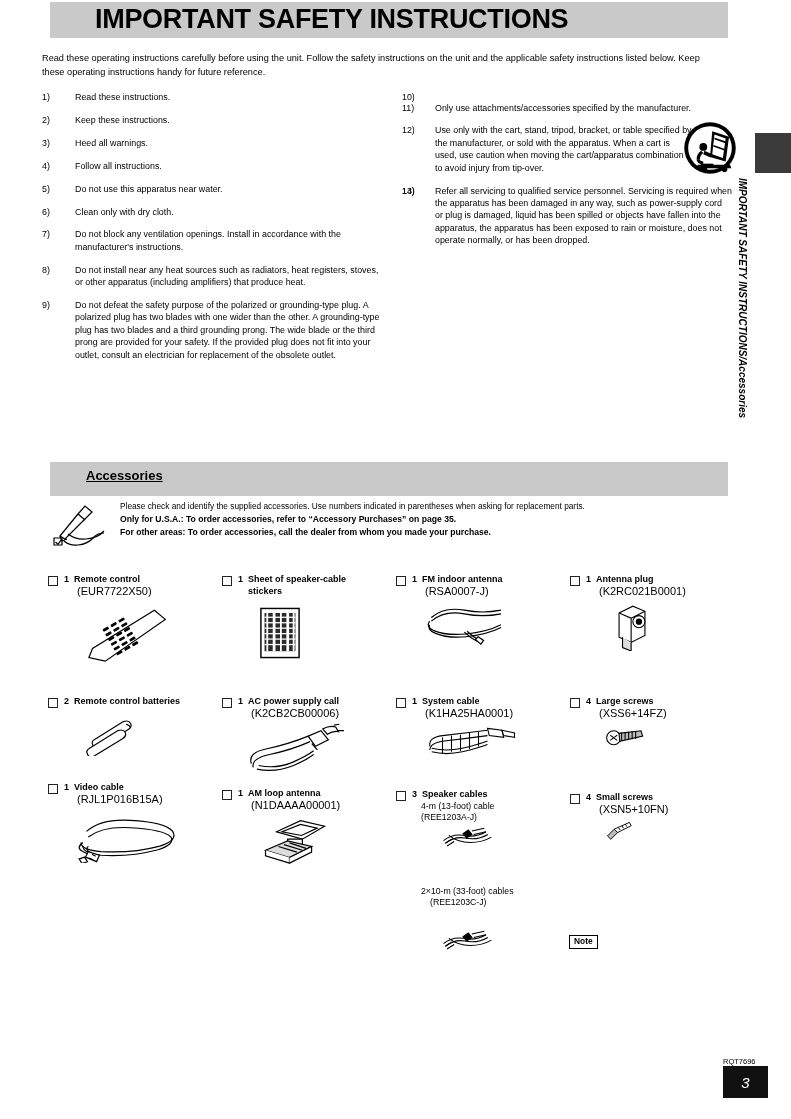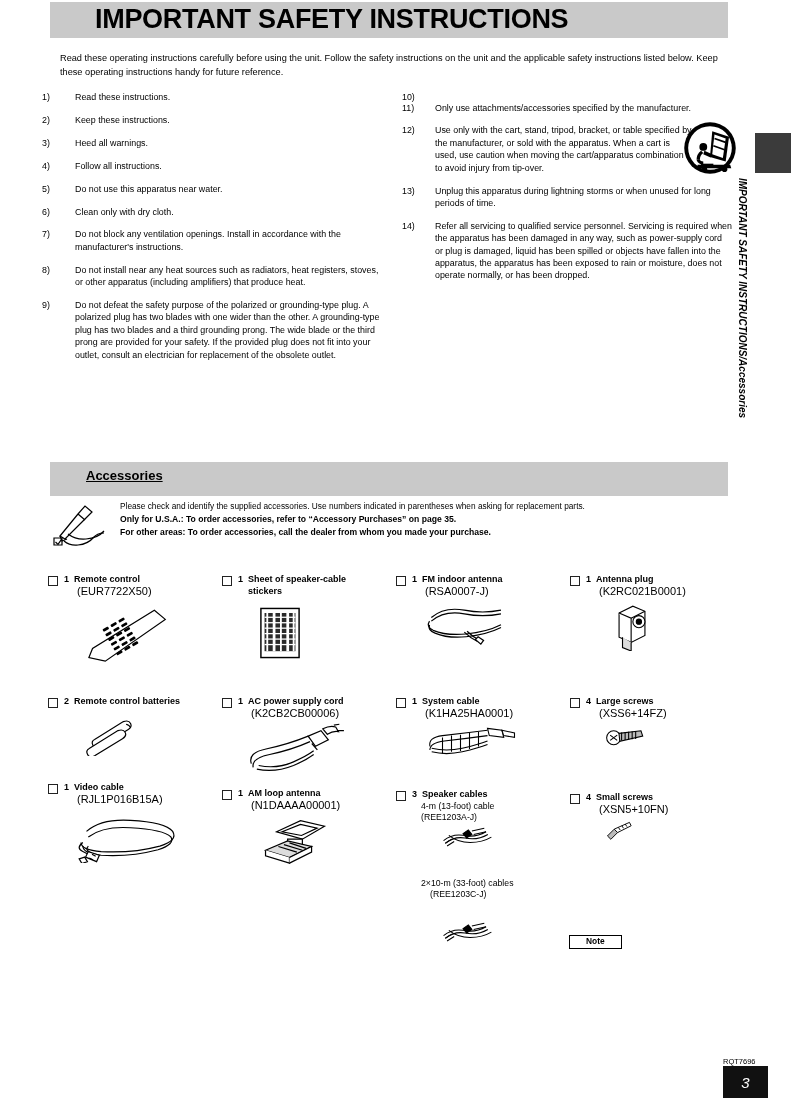--- a/index.html
+++ b/index.html
@@ -18,21 +18,21 @@
   #banner-accessories{left:50px;top:462px;width:678px;height:34px;}
 
   .banner-title{
     position:absolute;font-weight:bold;color:#000;white-space:nowrap;
   }
   #title-safety{left:95px;top:4px;font-size:27px;letter-spacing:-0.3px;}
   #title-accessories{left:86px;top:468px;font-size:13px;text-decoration:underline;}
 
   
   #intro{
-    position:absolute;left:60px;top:51px;width:681px;
+    position:absolute;left:42px;top:51px;width:681px;
     font-size:9.2px;line-height:14px;
   }
 
   
   .instr-col{position:absolute;font-size:8.9px;line-height:12.4px;}
   #col-left{left:42px;top:91px;width:340px;}
   #col-right{left:402px;top:91px;width:330px;}
 
   .instr{position:relative;padding-left:33px;margin-bottom:10.5px;}
   .instr .num{position:absolute;left:0;top:0;width:28px;}
@@ -62,21 +62,21 @@
   .qty{font-weight:bold;font-size:9px;margin-right:5px;}
   .aname{font-weight:bold;font-size:9px;line-height:11.5px;white-space:normal;}
   .code{font-size:11px;line-height:11.5px;margin-left:29px;}
   .sub{font-size:8.7px;line-height:11.5px;margin-left:29px;}
   .fig{margin-top:4px;}
 
   
   #note-block{position:absolute;left:569px;top:930px;width:160px;}
   .note-tag{
     display:inline-block;border:1.5px solid #000;font-size:8.4px;
-    font-weight:bold;padding:0px 16px 1px;line-height:11px;
+    font-weight:bold;padding:0px 4px 1px;line-height:11px;
   }
   #note-text{font-size:8.8px;line-height:12.6px;margin-top:3px;}
 
   
   #edge-tab{position:absolute;left:755px;top:133px;width:36px;height:40px;background:#3b3b3b;}
   #edge-label{
     position:absolute;left:748px;top:178px;width:330px;
     font-size:10px;font-weight:bold;font-style:italic;
     transform:rotate(90deg);transform-origin:0 0;white-space:nowrap;
   }
@@ -176,21 +176,20 @@
             <circle cx="76" cy="88" r="5"></circle>
           </g>
 
           <path d="M18 20 L82 84" stroke="#000" stroke-width="0" fill="none"></path>
         </svg>
       </span>
     </div>
 
     <div class="instr">
       <span class="num">13)</span>
-      <span class="txt">Unplug this apparatus during lightning storms or when unused for long periods of time.</span>
     </div>
     <div class="instr">
       <span class="num">14)</span>
       <span class="txt">Refer all servicing to qualified service personnel. Servicing is required when the apparatus has been damaged in any way, such as power-supply cord or plug is damaged, liquid has been spilled or objects have fallen into the apparatus, the apparatus has been exposed to rain or moisture, does not operate normally, or has been dropped.</span>
     </div>
   </div>
 
   <div class="banner" id="banner-accessories"></div>
   <div class="banner-title" id="title-accessories">Accessories</div>
 
@@ -338,21 +337,21 @@
           <path d="M49 9 q4 1 5 4"></path>
         </g>
       </svg>
     </div>
   </div>
 
   <div class="acc" style="left:222px;top:696px;width:170px;">
     <div class="acc-head">
       <span class="cbx"></span>
       <span class="qty">1</span>
-      <span class="aname">AC power supply cord</span>
+      <span class="aname">AC power supply call</span>
     </div>
     <div class="code">(K2CB2CB00006)</div>
     <div class="fig" style="margin-left:22px;">
       <svg viewBox="0 0 120 56" width="110" height="52">
         <g fill="none" stroke="#000" stroke-width="1.3">
           <path d="M8 44 q-4 -12 16 -16 q24 -5 46 -14"></path>
           <path d="M10 48 q-2 -10 18 -14 q24 -5 44 -14"></path>
           <path d="M14 50 q20 4 40 -4 q14 -6 22 -12"></path>
           <path d="M16 46 q20 4 38 -4 q14 -6 22 -12"></path>
           <path d="M70 14 l14 -6 l8 10 l-14 7 z" fill="#fff"></path>
@@ -462,21 +461,21 @@
         <g fill="none" stroke="#000" stroke-width="1.2">
           <path d="M4 16 q10 -8 22 -6 q14 3 26 -4"></path>
           <path d="M6 19 q10 -8 22 -6 q14 3 26 -4"></path>
           <path d="M10 10 q10 8 24 8 q14 0 24 -6"></path>
           <path d="M26 8 l6 -4 l4 5 l-6 4 z" fill="#000"></path>
           <path d="M36 5 l14 -3 M38 9 l14 -3"></path>
           <path d="M14 14 l-8 5 M16 17 l-8 5"></path>
         </g>
       </svg>
     </div>
-    <div class="sub" style="margin-left:25px;margin-top:28px;">2×10-m (33-foot) cables</div>
+    <div class="sub" style="margin-left:25px;margin-top:36px;">2×10-m (33-foot) cables</div>
     <div class="sub" style="margin-left:34px;">(REE1203C-J)</div>
     <div class="fig" style="margin-left:44px;margin-top:20px;">
       <svg viewBox="0 0 70 26" width="62" height="24">
         <g fill="none" stroke="#000" stroke-width="1.2">
           <path d="M4 16 q10 -8 22 -6 q14 3 26 -4"></path>
           <path d="M6 19 q10 -8 22 -6 q14 3 26 -4"></path>
           <path d="M10 10 q10 8 24 8 q14 0 24 -6"></path>
           <path d="M26 8 l6 -4 l4 5 l-6 4 z" fill="#000"></path>
           <path d="M36 5 l14 -3 M38 9 l14 -3"></path>
           <path d="M14 14 l-8 5 M16 17 l-8 5"></path>

